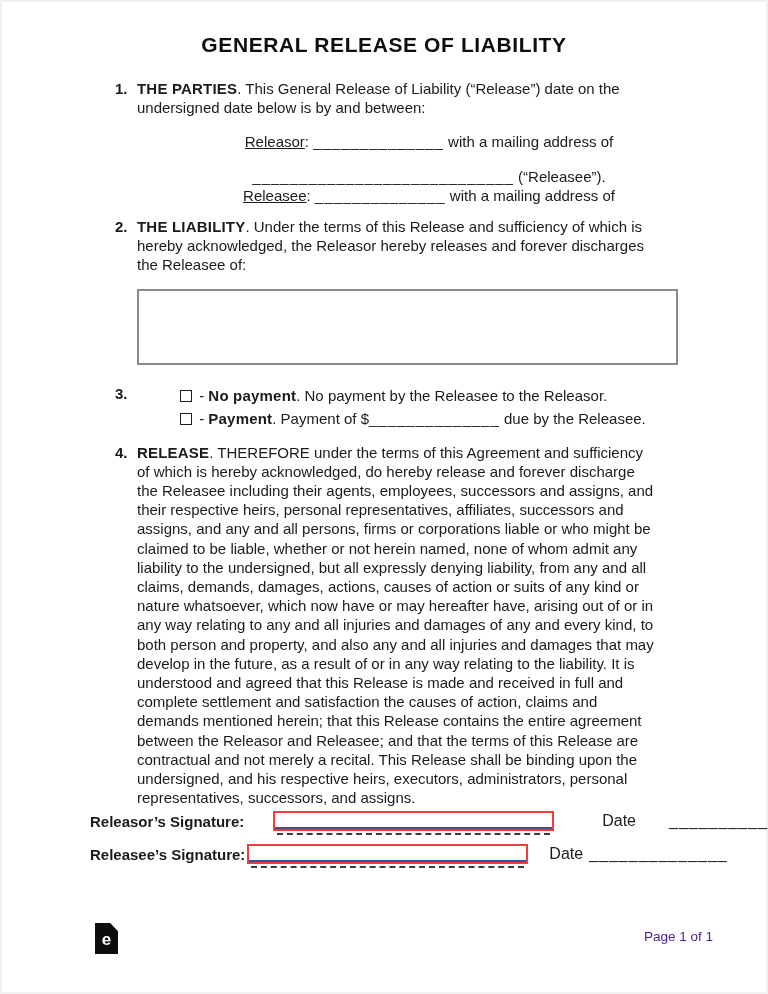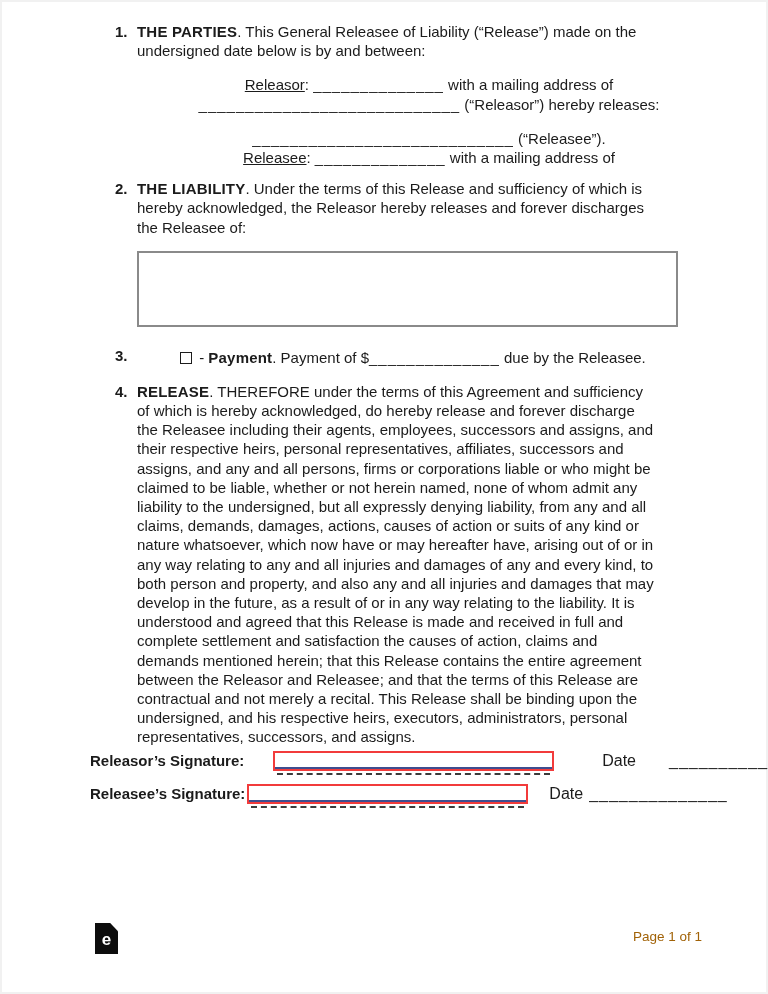--- a/index.html
+++ b/index.html
@@ -48,55 +48,56 @@
     border-bottom:2.5px dashed #3b3b3b;
   }
   .date-label{margin-left:21px;}
   .date-blank{margin-left:6px;}
   .footer-logo{
     position:absolute;left:95px;top:923px;width:23px;height:31px;background:#0d0d0d;
     clip-path:polygon(0 0,66% 0,100% 27%,100% 100%,0 100%);
     display:flex;align-items:center;justify-content:center;
   }
   .footer-logo span{color:#fff;font-weight:700;font-size:17px;margin-top:3px;}
-  .page-num{position:absolute;top:929px;right:66px;font-size:13.5px;color:#a16207;}
+  .page-num{position:absolute;top:929px;right:55px;font-size:13.5px;color:#4c1d95;}
 </style>
 </head>
 <body>
 
 <div class="page">
 
+  <h1 class="title">GENERAL RELEASE OF LIABILITY</h1>
 
   <div class="doc">
 
     <div class="sec">
       <span class="num">1.</span>
-      <p><span class="hd">THE PARTIES</span><span>. This General Releasee of Liability (“Release”) made on the undersigned date below is by and between:</span></p>
+      <p><span class="hd">THE PARTIES</span><span>. This General Release of Liability (“Release”) date on the undersigned date below is by and between:</span></p>
 
       <div class="party">
         <span class="line"><span class="u">Releasor</span><span>: </span><span class="blank">______________</span><span> with a mailing address of</span></span>
-        <span class="line"><span class="blank">____________________________</span><span> (“Releasor”) hereby releases:</span></span>
       </div>
 
       <div class="party">
         <span class="line"><span class="blank">____________________________</span><span> (“Releasee”).</span></span>
         <span class="line"><span class="u">Releasee</span><span>: </span><span class="blank">______________</span><span> with a mailing address of</span></span>
       </div>
     </div>
 
     <div class="sec sec-liability">
       <span class="num">2.</span>
       <p><span class="hd">THE LIABILITY</span><span>. Under the terms of this Release and sufficiency of which is hereby acknowledged, the Releasor hereby releases and forever discharges the Releasee of:</span></p>
       <div class="liability-box"></div>
     </div>
 
     <div class="sec sec-payment">
       <span class="num">3.</span>
 
       <div class="options">
+        <div><span class="cb"></span><span> - </span><span class="hd">No payment</span><span>. No payment by the Releasee to the Releasor.</span></div>
         <div><span class="cb"></span><span> - </span><span class="hd">Payment</span><span>. Payment of $</span><span class="blank">______________</span><span> due by the Releasee.</span></div>
       </div>
     </div>
 
     <div class="sec sec-release">
       <span class="num">4.</span>
       <p><span class="hd">RELEASE</span><span>. THEREFORE under the terms of this Agreement and sufficiency of which is hereby acknowledged, do hereby release and forever discharge the Releasee including their agents, employees, successors and assigns, and their respective heirs, personal representatives, affiliates, successors and assigns, and any and all persons, firms or corporations liable or who might be claimed to be liable, whether or not herein named, none of whom admit any liability to the undersigned, but all expressly denying liability, from any and all claims, demands, damages, actions, causes of action or suits of any kind or nature whatsoever, which now have or may hereafter have, arising out of or in any way relating to any and all injuries and damages of any and every kind, to both person and property, and also any and all injuries and damages that may develop in the future, as a result of or in any way relating to the liability. It is understood and agreed that this Release is made and received in full and complete settlement and satisfaction the causes of action, claims and demands mentioned herein; that this Release contains the entire agreement between the Releasor and Releasee; and that the terms of this Release are contractual and not merely a recital. This Release shall be binding upon the undersigned, and his respective heirs, executors, administrators, personal representatives, successors, and assigns.</span></p>
     </div>
   </div>
 

